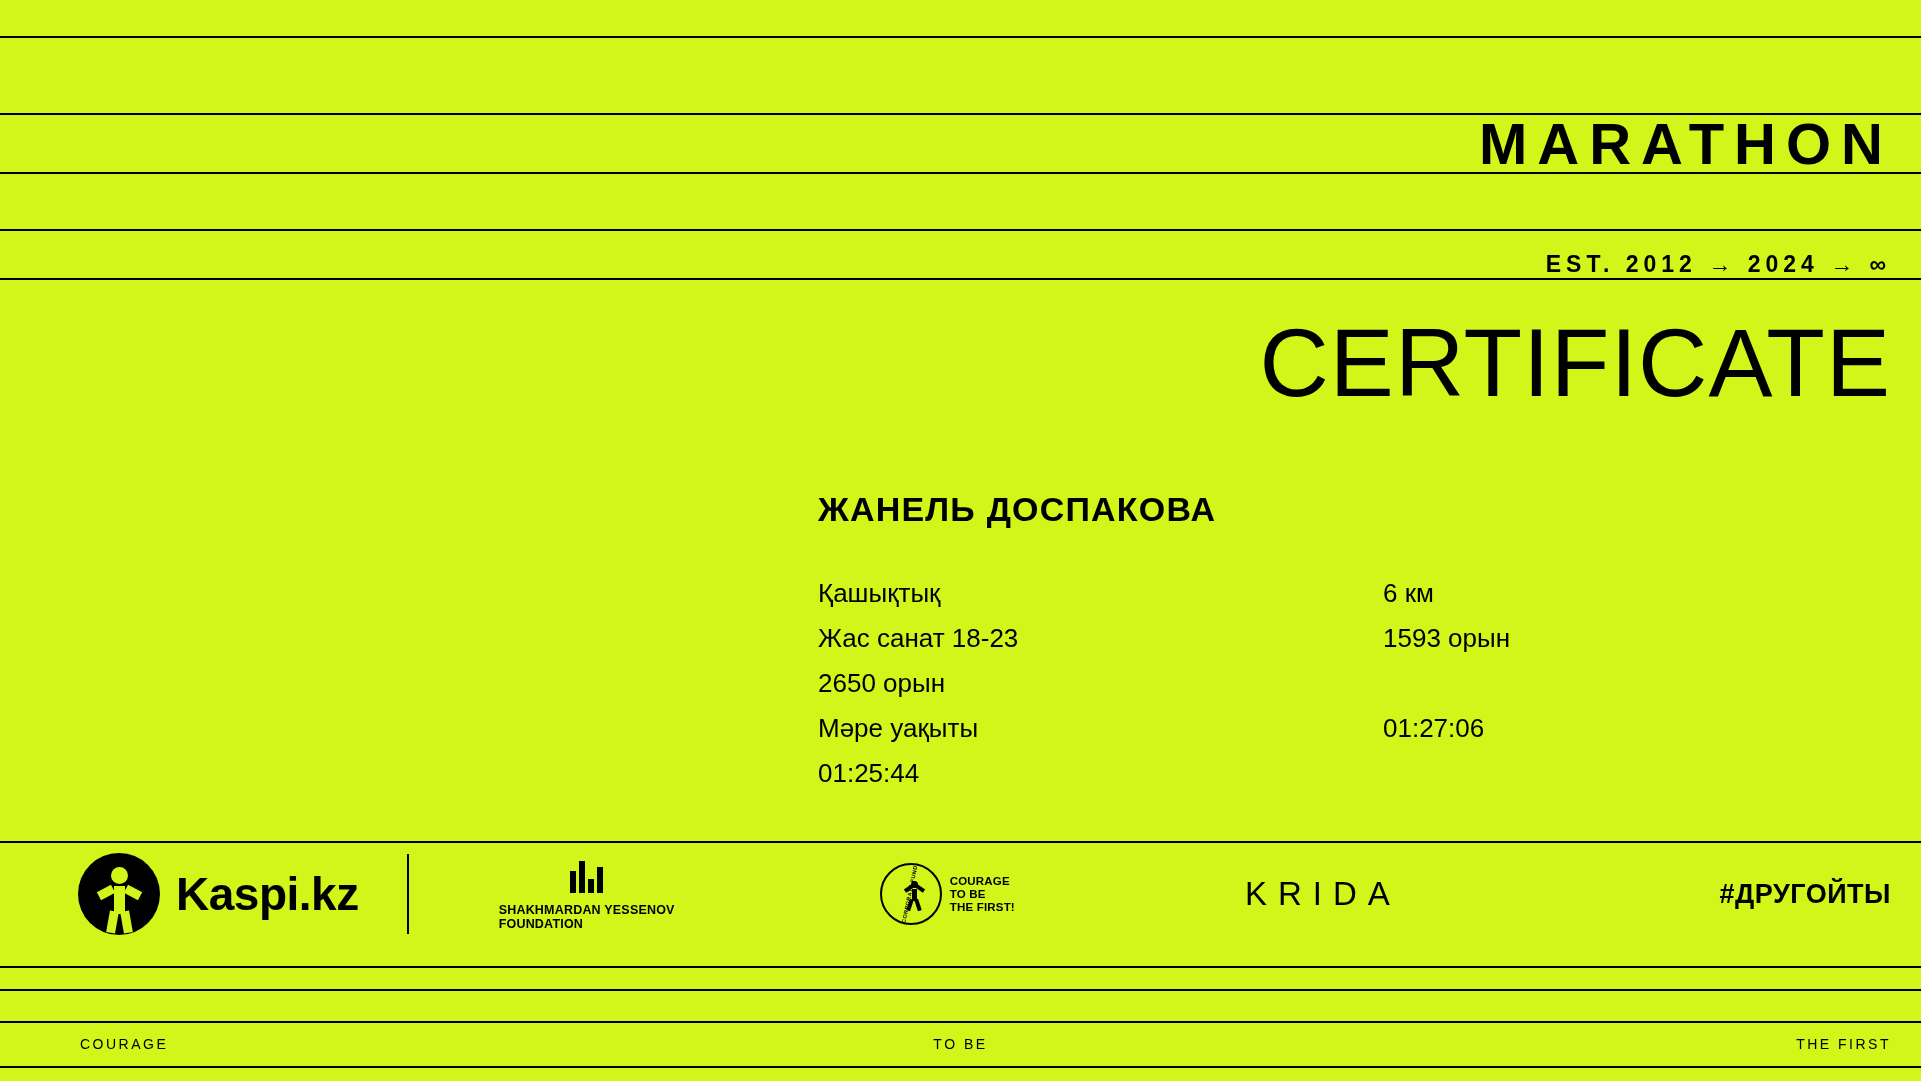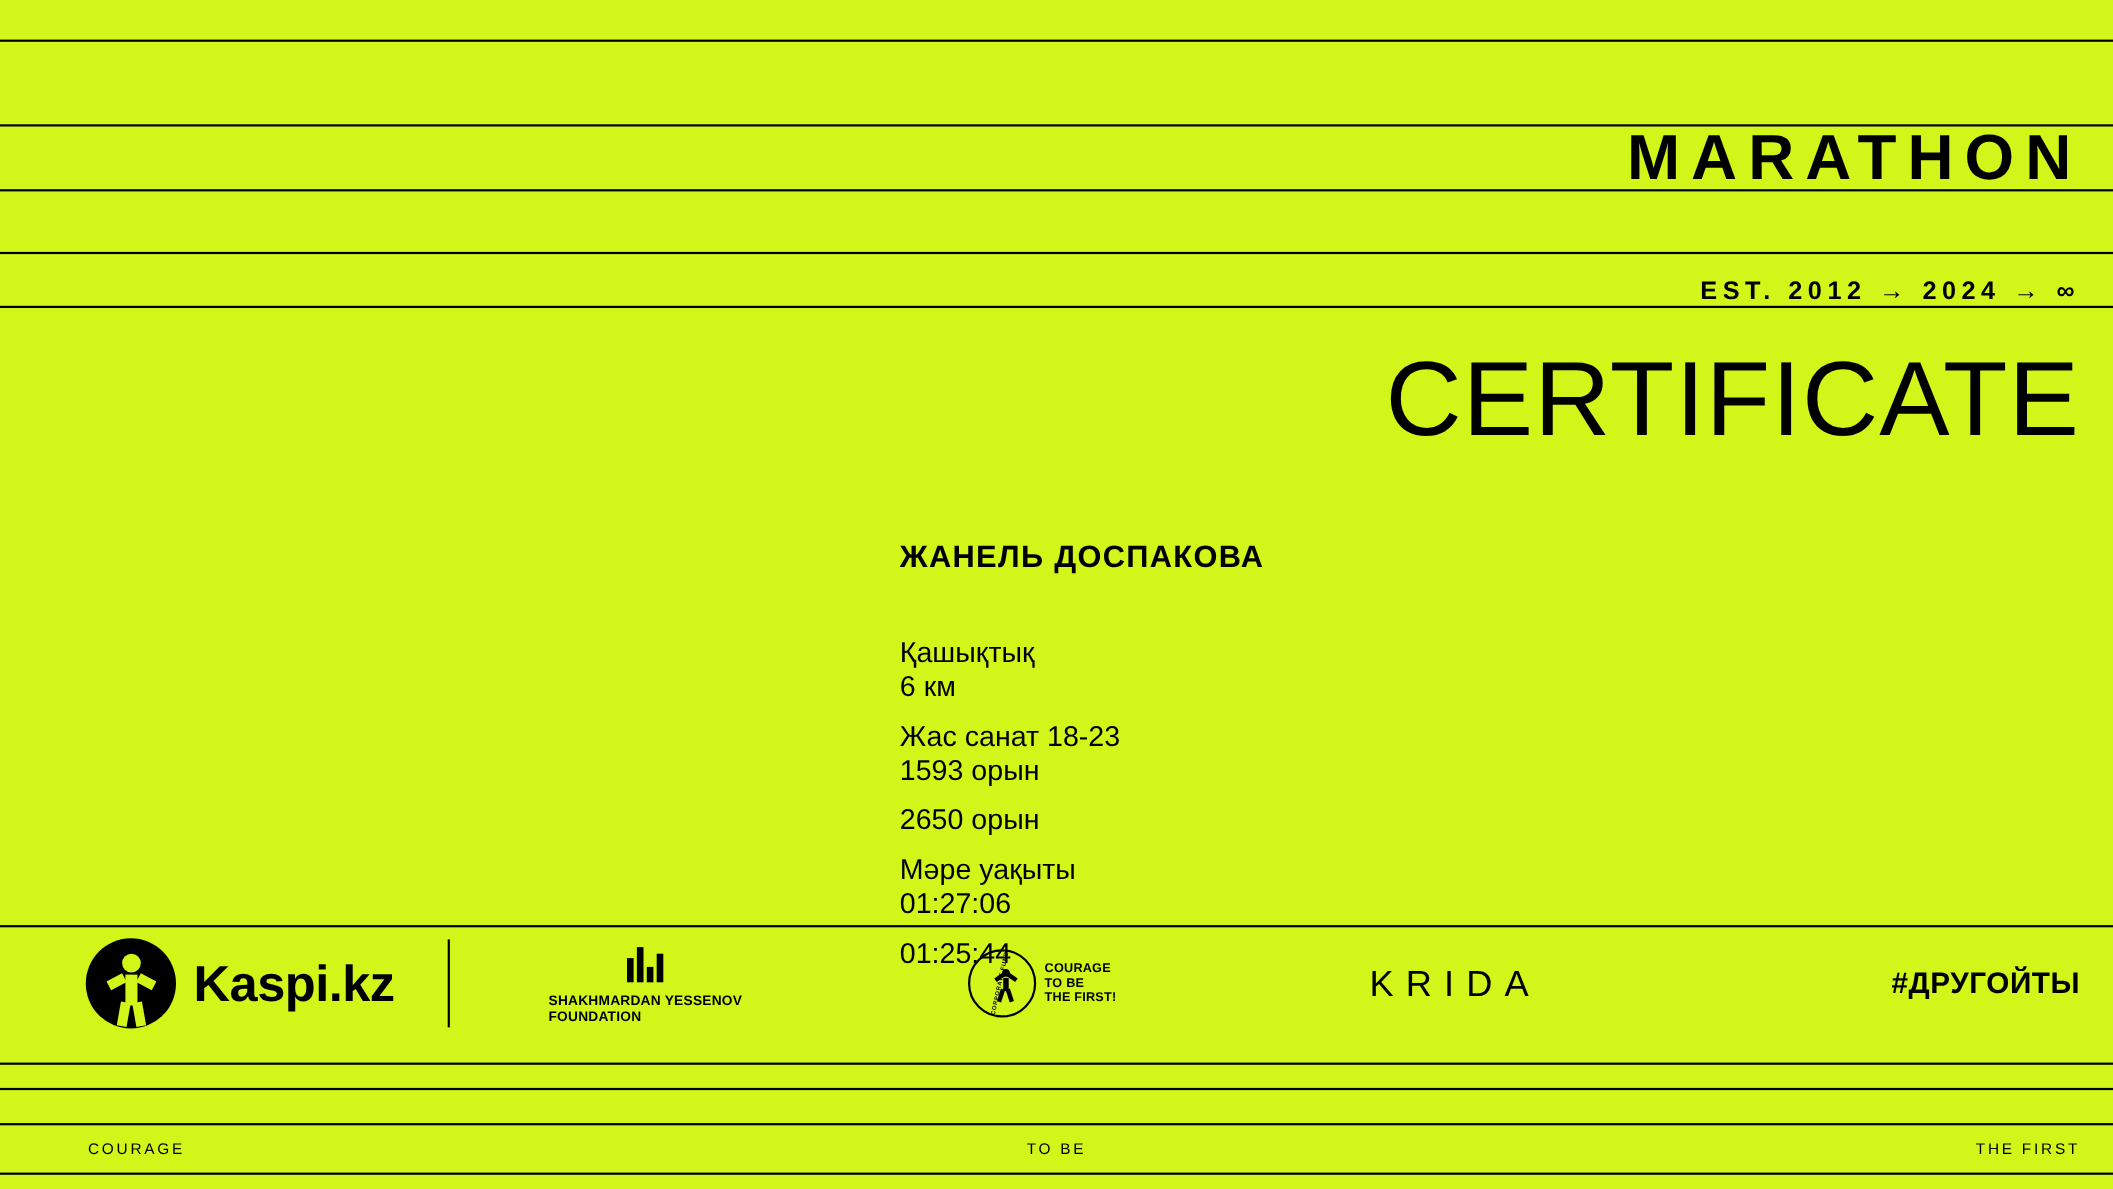--- a/index.html
+++ b/index.html
@@ -86,38 +86,37 @@
     line-height: 96px;
     white-space: nowrap;
     text-align: left;
   }
 
   
   .runner-name {
     position: absolute;
     left: 818px;
     top: 490px;
-    font-size: 28px;
+    font-size: 34px;
     font-weight: 700;
     letter-spacing: 1.2px;
     white-space: nowrap;
   }
 
   
   .results {
     position: absolute;
     left: 818px;
     top: 578px;
     width: 750px;
   }
   .res-row {
     display: flex;
     align-items: baseline;
     margin-bottom: 14px;
-    flex-direction: column;
   }
   .res-label {
     width: 565px;
     font-size: 26px;
     font-weight: 400;
     white-space: nowrap;
   }
   .res-value {
     font-size: 26px;
     font-weight: 400;

